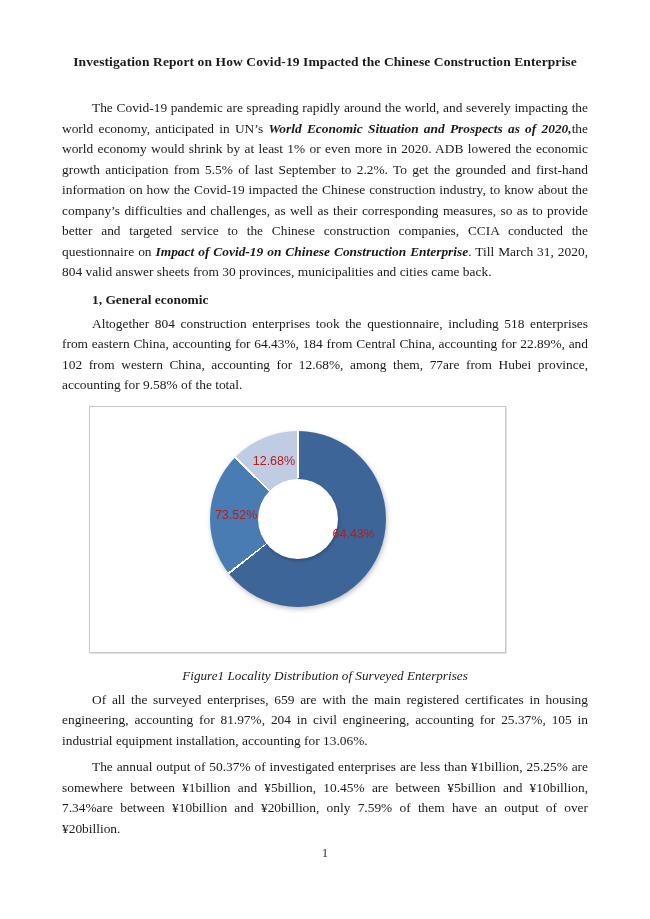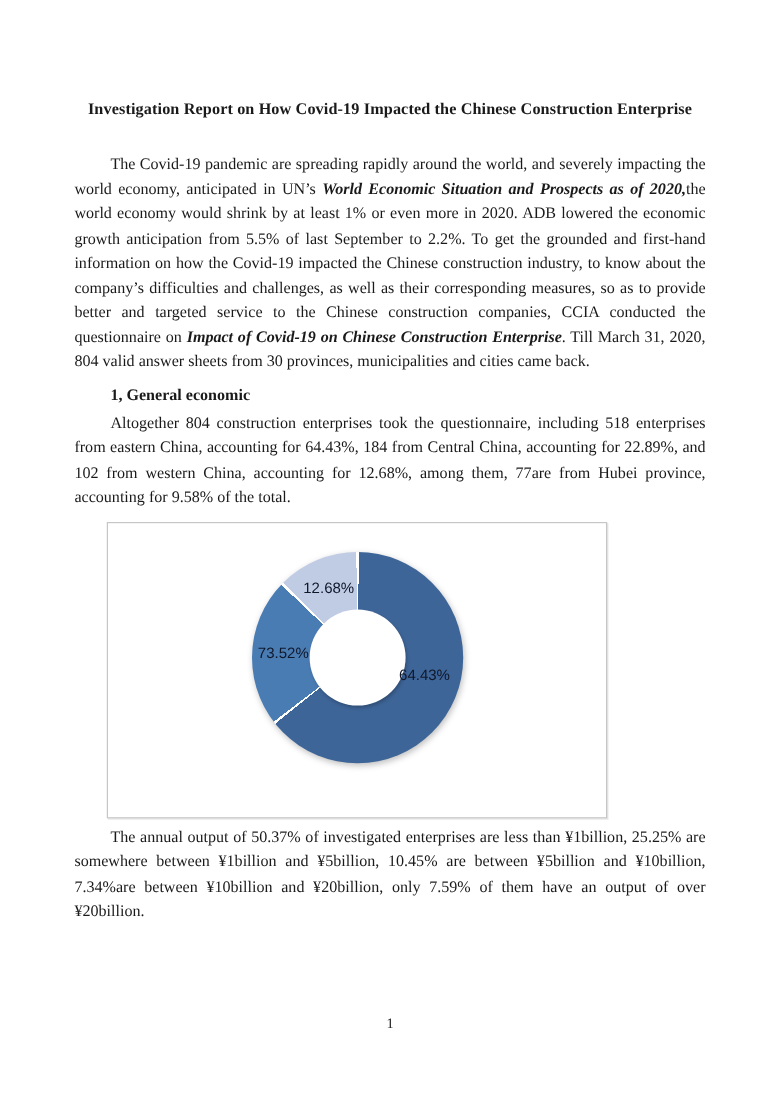--- a/index.html
+++ b/index.html
@@ -6,21 +6,21 @@
   .page {
     position:relative;
     width:650px; height:919px;
     background:#ffffff;
     font-family:"Liberation Serif", serif;
     color:#1a1a1a;
     overflow:hidden;
   }
   .content { padding:0 62px; }
   .doc-title {
-    padding-top:83px;
+    padding-top:54px;
     text-align:center;
     font-weight:bold;
     font-size:13.5px;
     white-space:nowrap;
     letter-spacing:0.1px;
   }
   .doc-subtitle {
     margin-top:14px;
     text-align:center;
     font-size:13.2px;
@@ -59,21 +59,21 @@
     width:80px; height:80px;
     border-radius:50%;
     background:#ffffff;
     box-shadow:1px 2px 3px rgba(0,0,0,0.22);
   }
   .slice-label {
     position:absolute;
     transform:translate(-50%,-50%);
     font-family:"Liberation Sans", sans-serif;
     font-size:12.5px;
-    color:#0f172a;
+    color:#b91c1c;
     white-space:nowrap;
   }
   .chart-legend {
     position:absolute;
     left:0; right:0; bottom:17px;
     display:flex;
     justify-content:center;
     align-items:center;
     gap:15px;
     font-family:"Liberation Sans", sans-serif;
@@ -111,19 +111,21 @@
 
     <div class="chart-frame">
       <div class="donut-ring" style="background: conic-gradient(rgb(255, 255, 255) 0deg, rgb(255, 255, 255) 0.7deg, rgb(62, 101, 152) 0.7deg, rgb(62, 101, 152) 231.248deg, rgb(255, 255, 255) 231.248deg, rgb(255, 255, 255) 231.948deg, rgb(255, 255, 255) 231.948deg, rgb(255, 255, 255) 232.648deg, rgb(74, 124, 180) 232.648deg, rgb(74, 124, 180) 313.652deg, rgb(255, 255, 255) 313.652deg, rgb(255, 255, 255) 314.352deg, rgb(255, 255, 255) 314.352deg, rgb(255, 255, 255) 315.052deg, rgb(192, 203, 228) 315.052deg, rgb(192, 203, 228) 359.3deg, rgb(255, 255, 255) 359.3deg, rgb(255, 255, 255) 360deg);">
         <div class="donut-hole"></div>
       </div>
     <div class="slice-label" style="left: 263.738px; top: 127px;">64.43%</div>
         <div class="slice-label" style="left: 146.094px; top: 108.593px;">73.52%</div>
         <div class="slice-label" style="left: 183.95px; top: 54.8546px;">12.68%</div>
       </div>
 
+    <div class="figure-caption">Figure1 Locality Distribution of Surveyed Enterprises</div>
 
+    <p class="body-para"><span>Of all the surveyed enterprises, 659 are with the main registered certificates in housing engineering, accounting for 81.97%, 204 in civil engineering, accounting for 25.37%, 105 in industrial equipment installation, accounting for 13.06%.</span></p>
 
     <p class="body-para"><span>The annual output of 50.37% of investigated enterprises are less than ¥1billion, 25.25% are somewhere between ¥1billion and ¥5billion, 10.45% are between ¥5billion and ¥10billion, 7.34%are between ¥10billion and ¥20billion, only 7.59% of them have an output of over ¥20billion.</span></p>
 
   </div>
   <div class="page-number">1</div>
 </div>
 
 </body></html>

